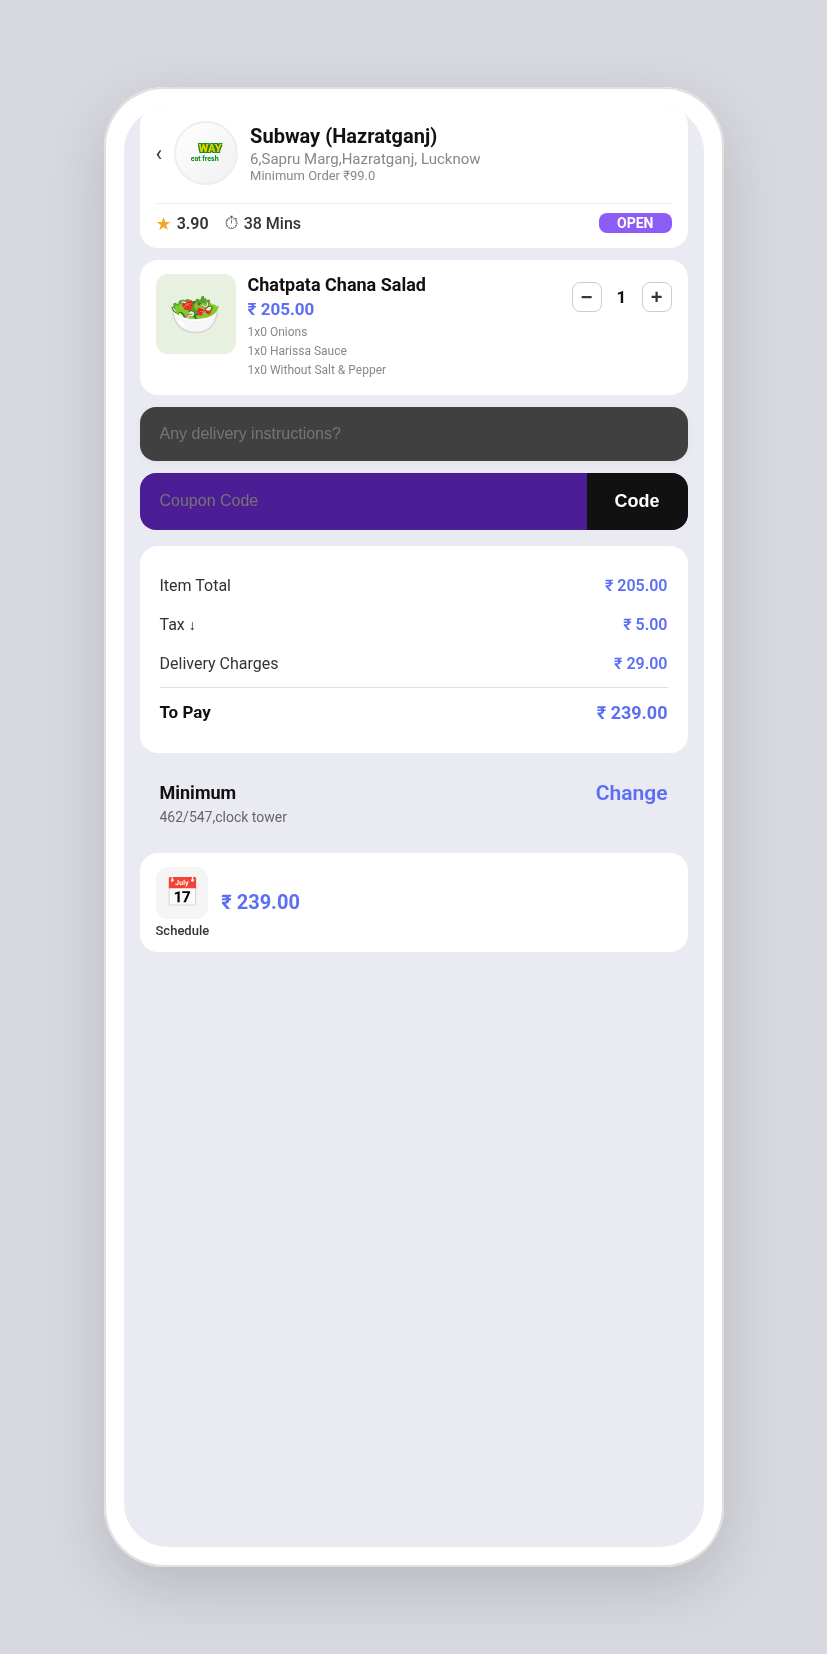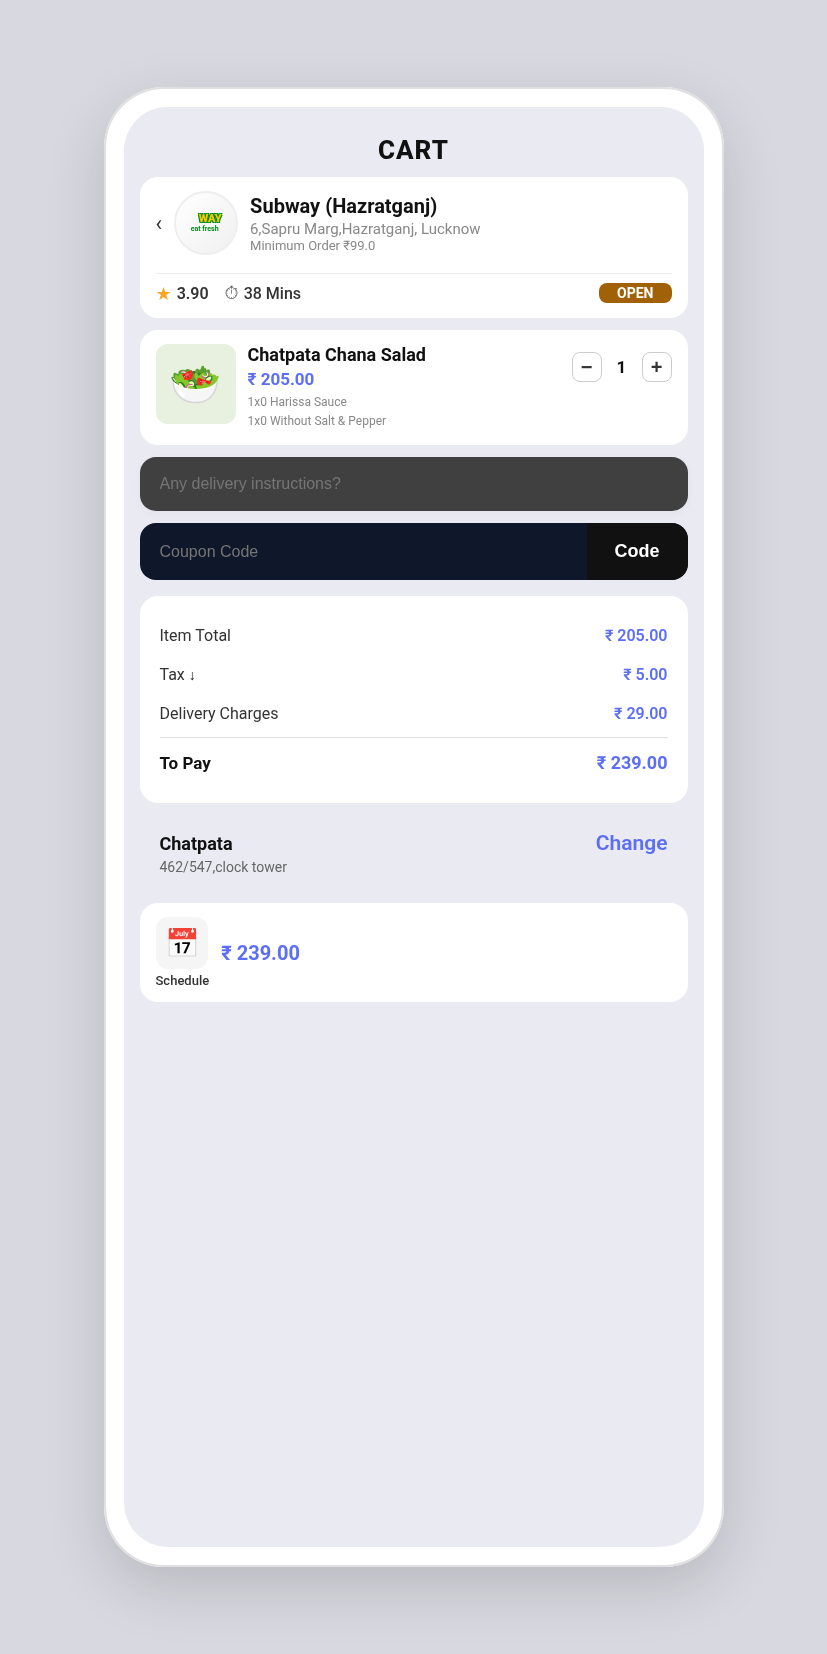--- a/index.html
+++ b/index.html
@@ -163,21 +163,21 @@
       color: #555;
     }
 
     .time-value {
       font-size: 16px;
       font-weight: 500;
       color: #333;
     }
 
     .open-badge {
-      background: #a16207;
+      background: #8b5cf6;
       color: #fff;
       font-size: 14px;
       font-weight: 700;
       padding: 2px 18px;
       border-radius: 8px;
       margin-left: auto;
     }
 
     
     .cart-item-card {
@@ -277,21 +277,21 @@
       box-shadow: 0 2px 8px rgba(0,0,0,0.04);
     }
 
     
     .coupon-wrap {
       margin: 0 16px 16px;
       display: flex;
       gap: 0;
       border-radius: 16px;
       overflow: hidden;
-      background: #0f172a;
+      background: #4c1d95;
     }
 
     .coupon-input {
       flex: 1;
       border: none;
       padding: 18px 20px;
       font-size: 16px;
       color: #bbb;
       outline: none;
       background: transparent;
@@ -442,23 +442,20 @@
       font-weight: 700;
       cursor: pointer;
     }
   </style>
 </head>
 <body>
 
 <div class="phone-frame">
   <div class="phone-inner">
 
-    <div class="cart-header">
-      <h1 class="cart-title">CART</h1>
-    </div>
 
     <div class="restaurant-card">
       <div class="restaurant-top">
         <span class="back-btn">‹</span>
         <div class="restaurant-logo">
           <div>
             <div class="subway-logo-text">WAY</div>
             <div class="subway-fresh">eat fresh</div>
           </div>
         </div>
@@ -485,20 +482,21 @@
     </div>
 
     <div class="cart-item-card">
       <div class="item-image">
         <span class="food-emoji">🥗</span>
       </div>
       <div class="item-details">
         <div class="item-name">Chatpata Chana Salad</div>
         <div class="item-price">₹ 205.00</div>
         <div class="item-customizations">
+          <div>1x0 Onions</div>
           <div>1x0 Harissa Sauce</div>
           <div>1x0 Without Salt &amp; Pepper</div>
         </div>
       </div>
       <div class="item-quantity">
         <button class="qty-btn">−</button>
         <span class="qty-value">1</span>
         <button class="qty-btn">+</button>
       </div>
     </div>
@@ -527,21 +525,21 @@
       </div>
       <div class="bill-divider"></div>
       <div class="bill-row">
         <span class="bill-label-bold">To Pay</span>
         <span class="bill-value-bold">₹ 239.00</span>
       </div>
     </div>
 
     <div class="address-card">
       <div class="address-header">
-        <span class="address-title">Chatpata</span>
+        <span class="address-title">Minimum</span>
         <span class="change-btn">Change</span>
       </div>
       <div class="address-text">462/547,clock tower</div>
     </div>
 
     <div class="checkout-bar">
       <div class="schedule-wrap">
         <div class="schedule-icon-box">
           <span>📅</span>
         </div>

